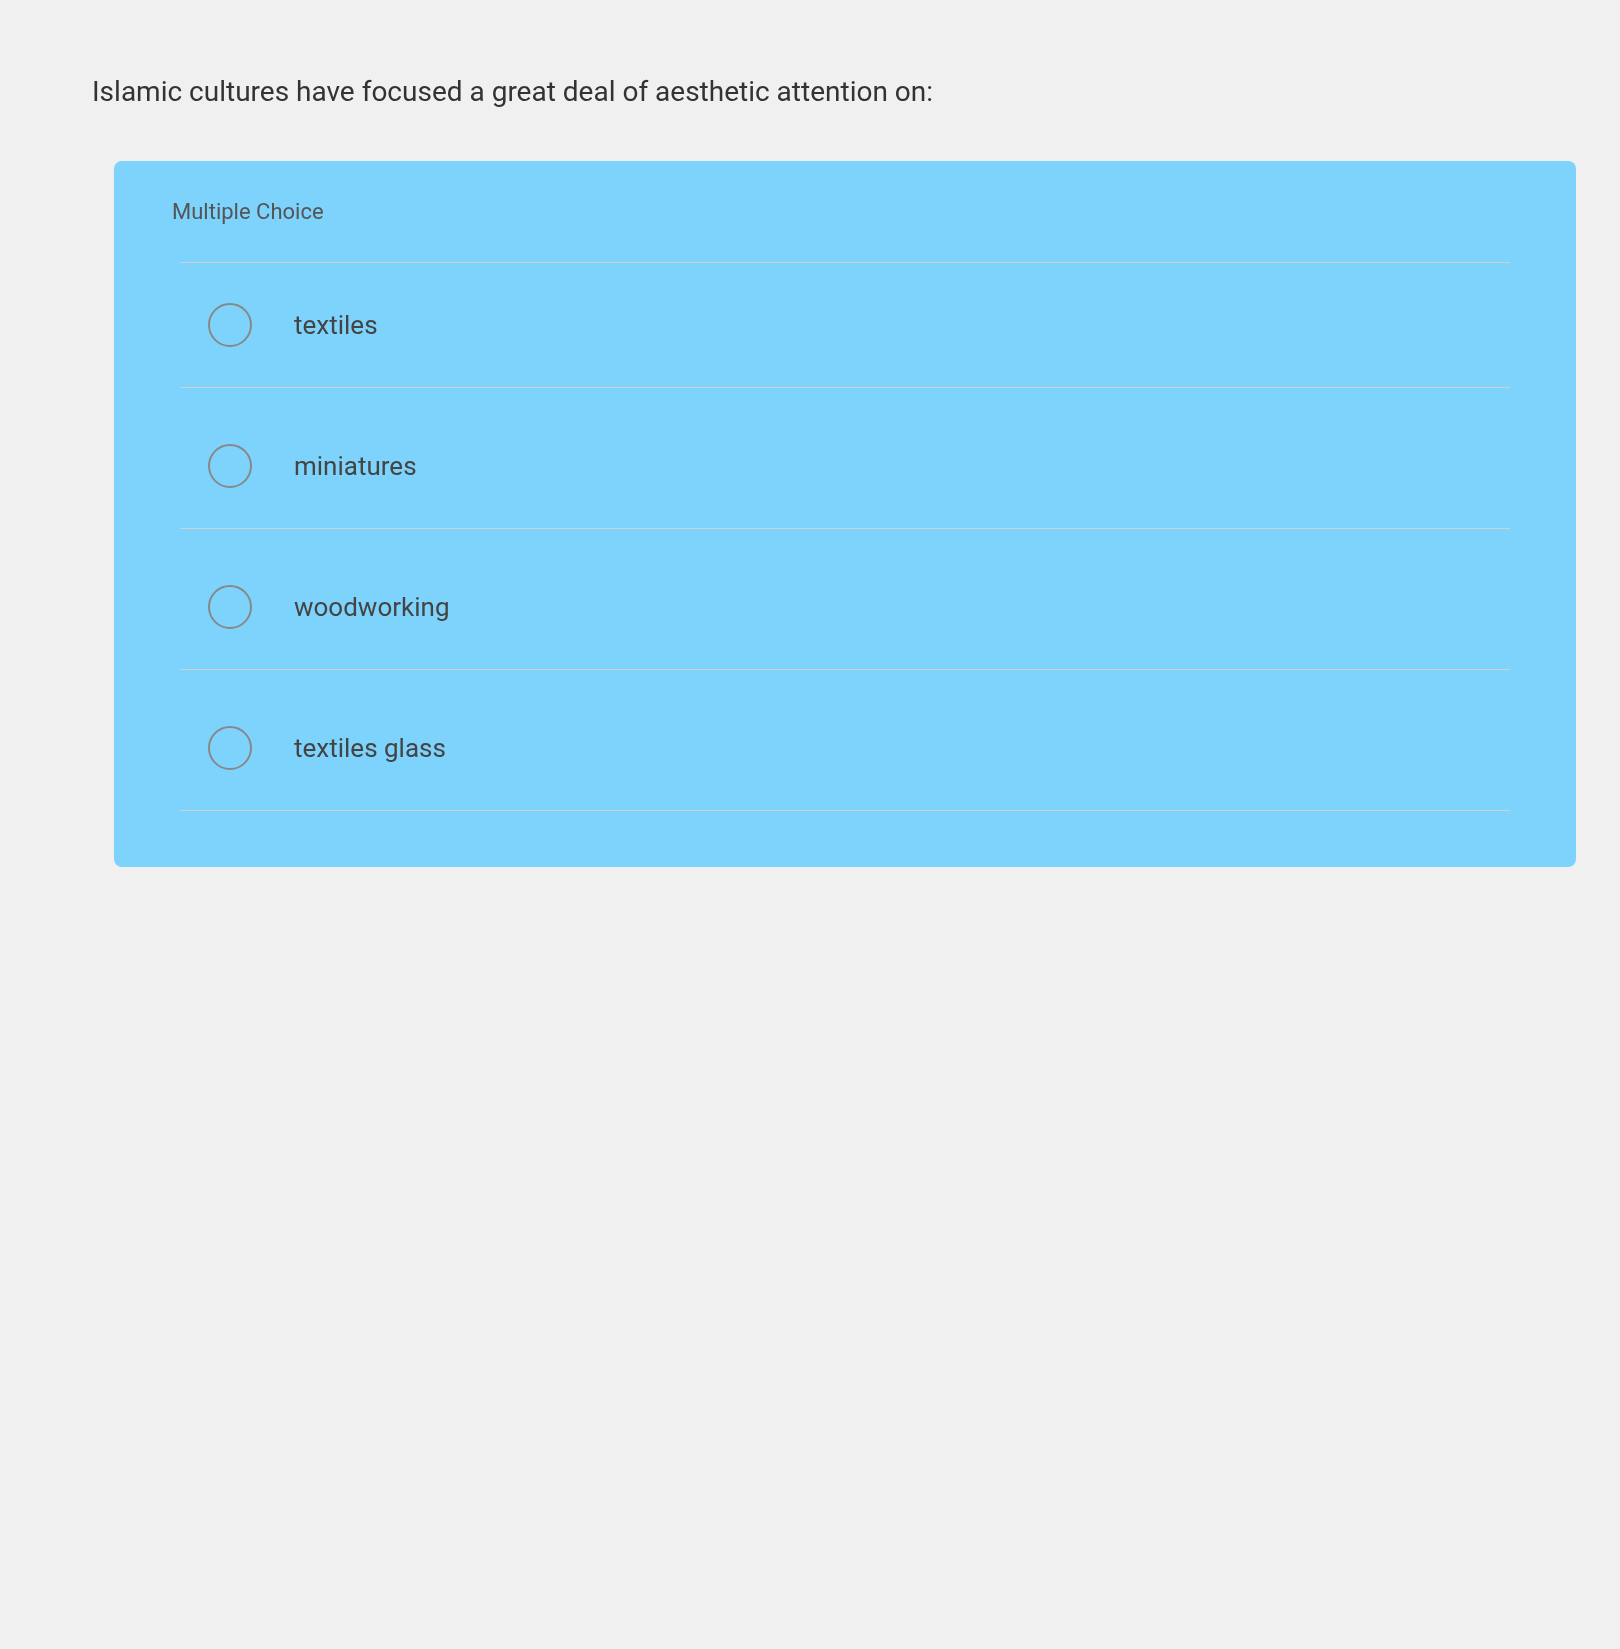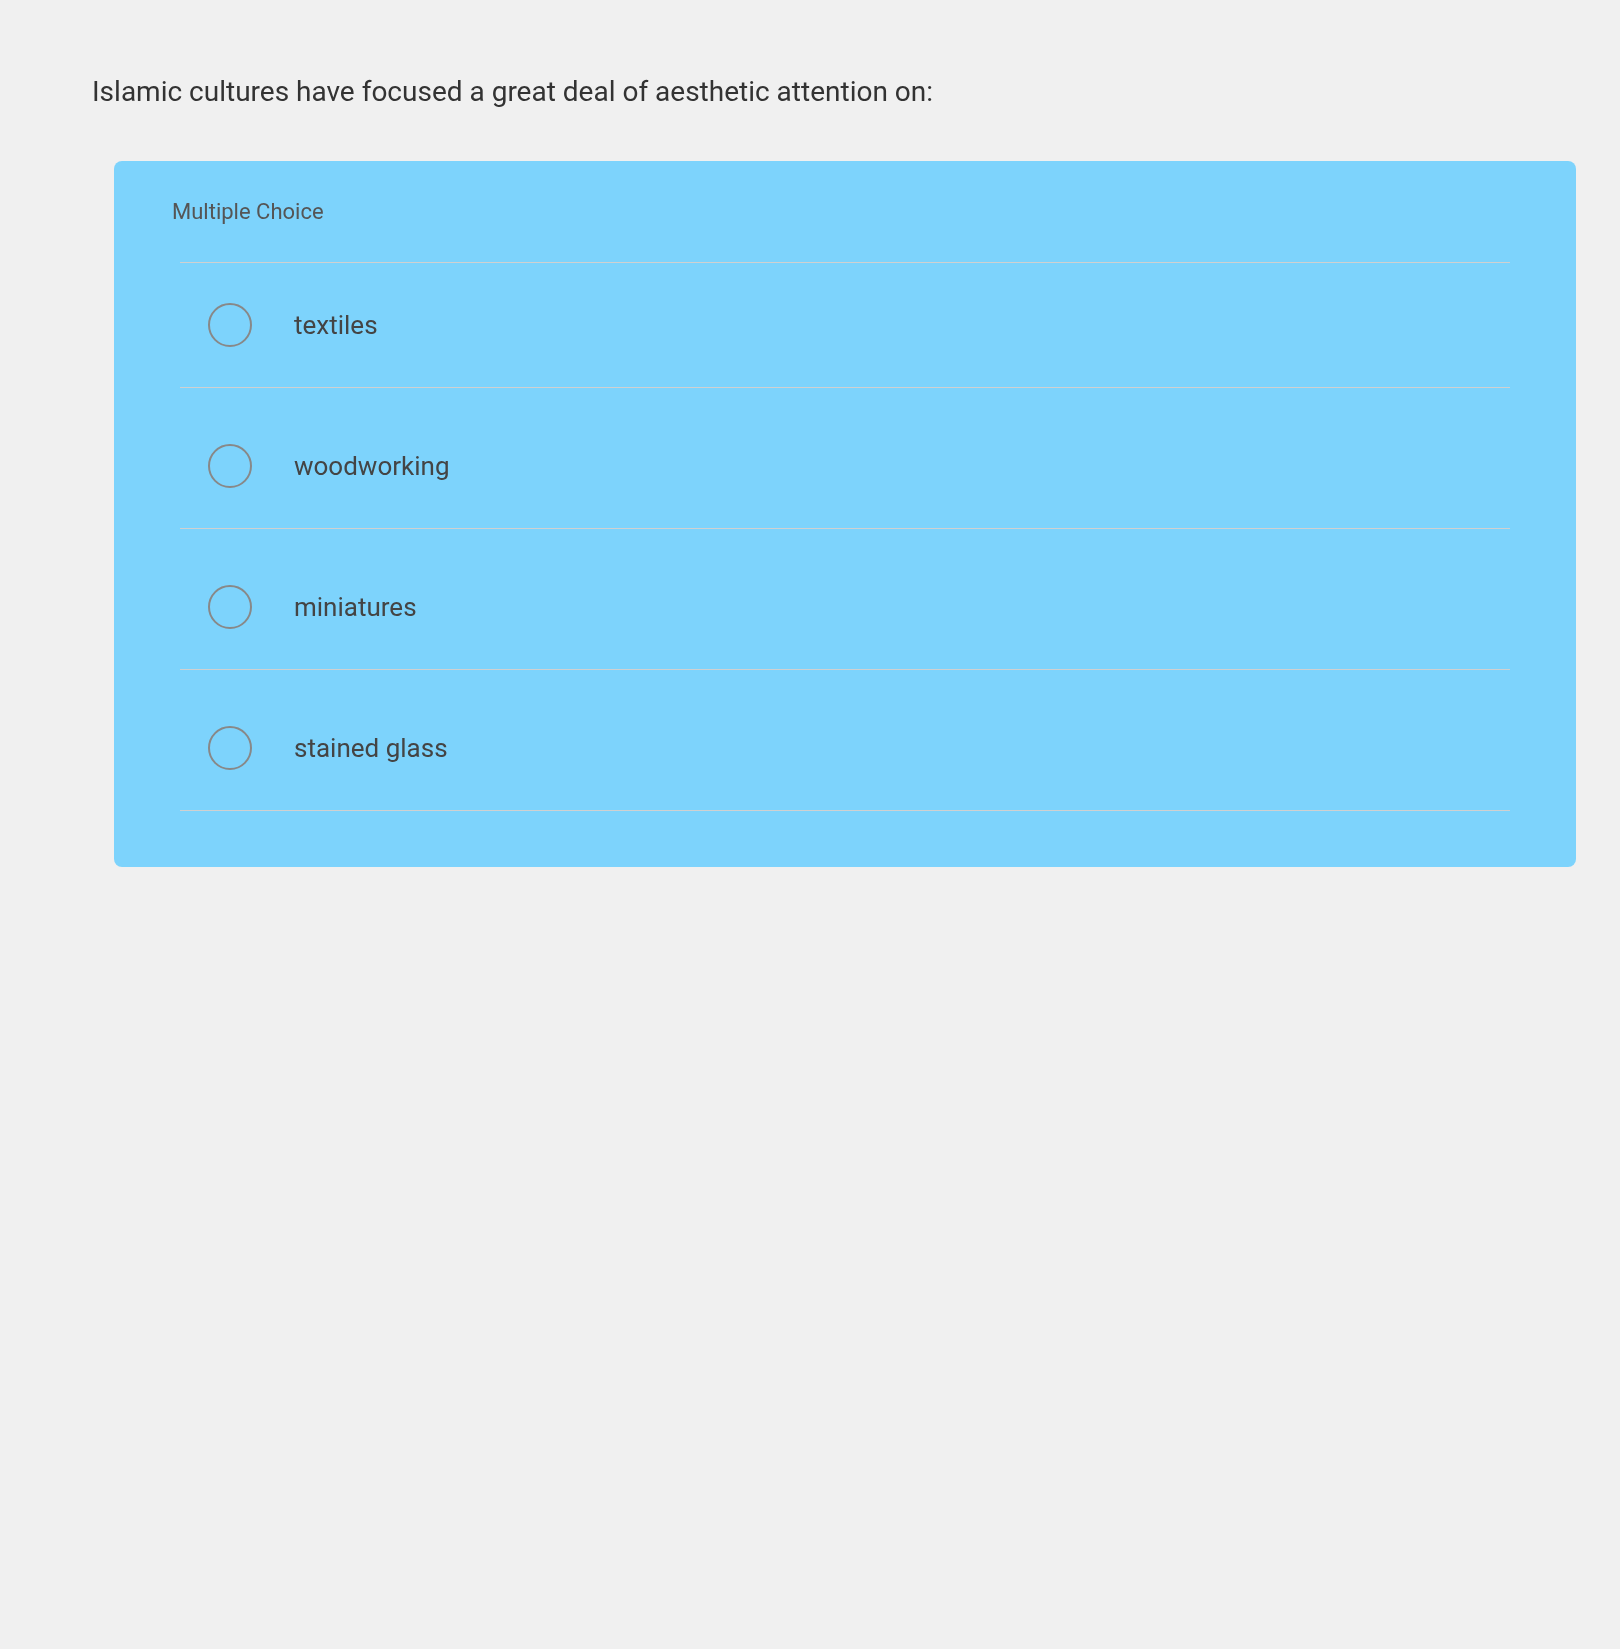--- a/index.html
+++ b/index.html
@@ -90,25 +90,25 @@
   <div class="question-card">
     <div class="question-type-label">Multiple Choice</div>
 
     <div class="options-list">
     <div class="option-row">
           <div class="radio-circle"></div>
           <span class="option-label">textiles</span>
         </div>
         <div class="option-row">
           <div class="radio-circle"></div>
+          <span class="option-label">miniatures</span>
+        </div>
+        <div class="option-row">
+          <div class="radio-circle"></div>
           <span class="option-label">woodworking</span>
         </div>
         <div class="option-row">
           <div class="radio-circle"></div>
-          <span class="option-label">miniatures</span>
-        </div>
-        <div class="option-row">
-          <div class="radio-circle"></div>
-          <span class="option-label">stained glass</span>
+          <span class="option-label">textiles glass</span>
         </div>
       </div>
   </div>
 </div>
 
 </body></html>

